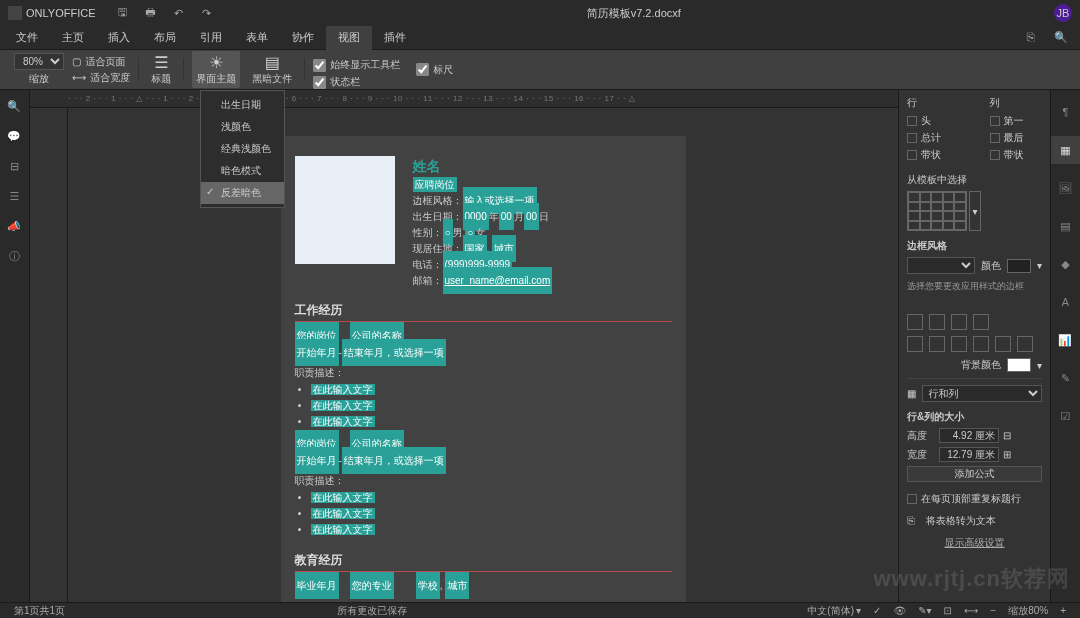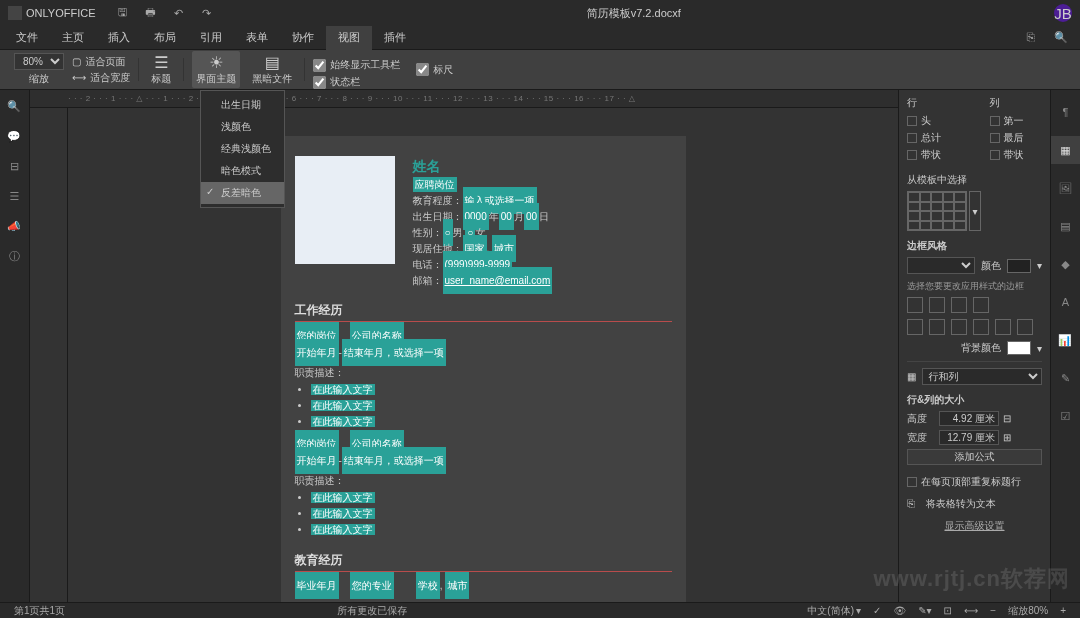--- a/index.html
+++ b/index.html
@@ -5,21 +5,21 @@
 * { margin: 0; padding: 0; box-sizing: border-box; font-family: "Microsoft YaHei", sans-serif; }
 body { background: #333; color: #ccc; font-size: 11px; overflow: hidden; width: 1080px; height: 618px; position: relative; }
 
 
 .titlebar { height: 26px; background: #2a2a2a; display: flex; align-items: center; padding: 0 8px; }
 .titlebar .logo { display: flex; align-items: center; gap: 4px; font-size: 11px; }
 .titlebar .logo-sq { width: 14px; height: 14px; background: #444; }
 .titlebar .qicons { display: flex; gap: 14px; margin-left: 20px; }
 .titlebar .qicons span { width: 14px; height: 14px; display: flex; align-items: center; justify-content: center; color: #aaa; cursor: pointer; }
 .titlebar .center { flex: 1; text-align: center; font-size: 11px; color: #ccc; }
-.titlebar .avatar { width: 18px; height: 18px; border-radius: 50%; background: #4c1d95; display: flex; align-items: center; justify-content: center; font-size: 15px; }
+.titlebar .avatar { width: 18px; height: 18px; border-radius: 50%; background: #4c1d95; display: flex; align-items: center; justify-content: center; font-size: 11px; }
 
 
 .menubar { height: 24px; background: #2a2a2a; display: flex; align-items: center; padding: 0 4px; gap: 0; border-bottom: 1px solid #1a1a1a; }
 .menubar .m { padding: 0 12px; height: 24px; display: flex; align-items: center; cursor: pointer; font-size: 11px; }
 .menubar .m.active { background: #404040; }
 .menubar .spacer { flex: 1; }
 .menubar .ricon { width: 30px; text-align: center; cursor: pointer; color: #aaa; }
 
 
 .toolbar { height: 40px; background: #404040; display: flex; align-items: center; padding: 8px 6px; gap: 0; border-bottom: 1px solid #1a1a1a; }
@@ -202,21 +202,21 @@
   <div class="docarea">
     <div class="ruler-h">· · · 2 · · · 1 · · · △ · · · 1 · · · 2 · · · 3 · · · △ · · · 5 · · · 6 · · · 7 · · · 8 · · · 9 · · · 10 · · · 11 · · · 12 · · · 13 · · · 14 · · · 15 · · · 16 · · · 17 · · △</div>
     <div class="ruler-v"></div>
     <div class="docwrap">
       <div class="page">
         <div class="resume-top">
           <div class="photo"></div>
           <div class="info">
             <div class="name">姓名</div>
             <div><span class="pos">应聘岗位</span></div>
-            <div class="row"><span class="lbl">教育程度：</span><span class="hl">输入或选择一项</span></div>
+            <div class="row"><span class="lbl">边框风格：</span><span class="hl">输入或选择一项</span></div>
             <div class="row"><span class="lbl">出生日期：</span><span class="hl">0000</span><span>年</span><span class="hl">00</span><span>月</span><span class="hl">00</span><span>日</span></div>
             <div class="row"><span class="lbl">性别：</span><span class="hl">○</span><span>男</span> <span class="hl">○</span><span>女</span></div>
             <div class="row"><span class="lbl">现居住地：</span><span class="hl">国家</span>, <span class="hl">城市</span></div>
             <div class="row"><span class="lbl">电话：</span><span class="hl">(999)999-9999</span></div>
             <div class="row"><span class="lbl">邮箱：</span><span class="hl" style="text-decoration:underline">user_name@email.com</span></div>
           </div>
         </div>
 
         <div class="sect-title">工作经历</div>
         <div class="sect-body">
@@ -307,21 +307,21 @@
       <div class="drop">▾</div>
     </div>
 
     <div class="seclbl" style="font-weight:bold">边框风格</div>
     <div class="row2">
       <select style="flex:1"><option></option></select>
       <span>颜色</span>
       <div class="swatch"></div>
         <span>▾</span>
     </div>
-    <div style="font-size:9px;margin-bottom:4px;color:#999">选择您要更改应用样式的边框</div>
+    <div style="font-size:9px;margin-bottom:21px;color:#999">选择您要更改应用样式的边框</div>
     <div class="bicons">
       <span></span>
         <span></span>
         <span></span>
         <span></span>
     </div>
     <div class="bicons">
       <span></span>
         <span></span>
         <span></span>

